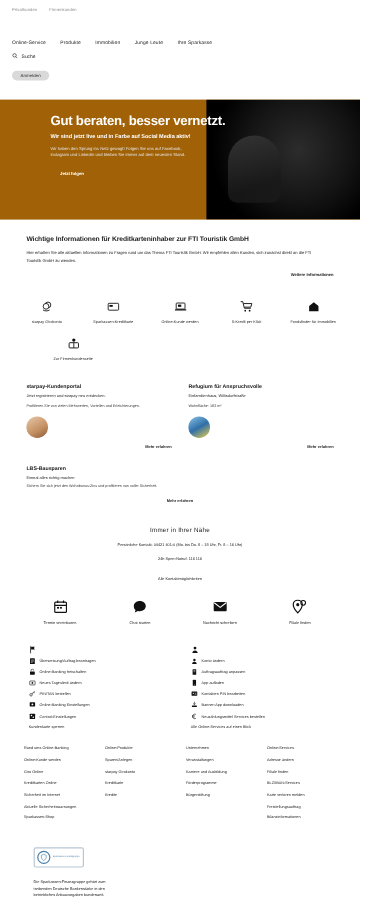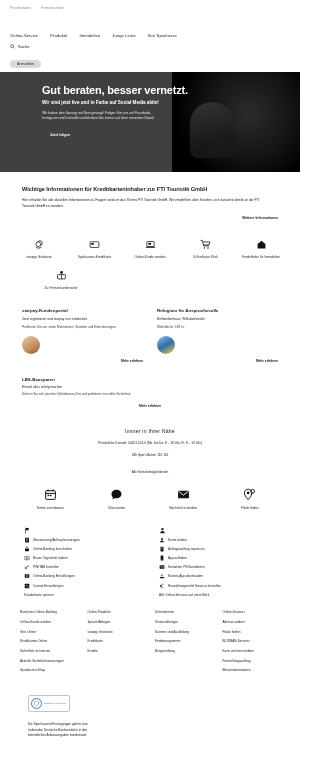--- a/index.html
+++ b/index.html
@@ -67,24 +67,24 @@
     font-size: 3.6px;
     color: #2b2b2b;
     border: none;
     cursor: pointer;
     letter-spacing: .1px;
   }
 
   
   .hero {
     position: relative;
-    background: #404040;
+    background: #a16207;
     height: 100px;
     overflow: hidden;
-    margin-top: 3px;
+    margin-top: 14px;
   }
   .hero-inner { padding: 12px 0 0 42px; position: relative; z-index: 3; }
   .hero h1 {
     color: #fff;
     font-size: 11px;
     line-height: 1.17;
     font-weight: 700;
     letter-spacing: -.2px;
     max-width: 150px;
   }

